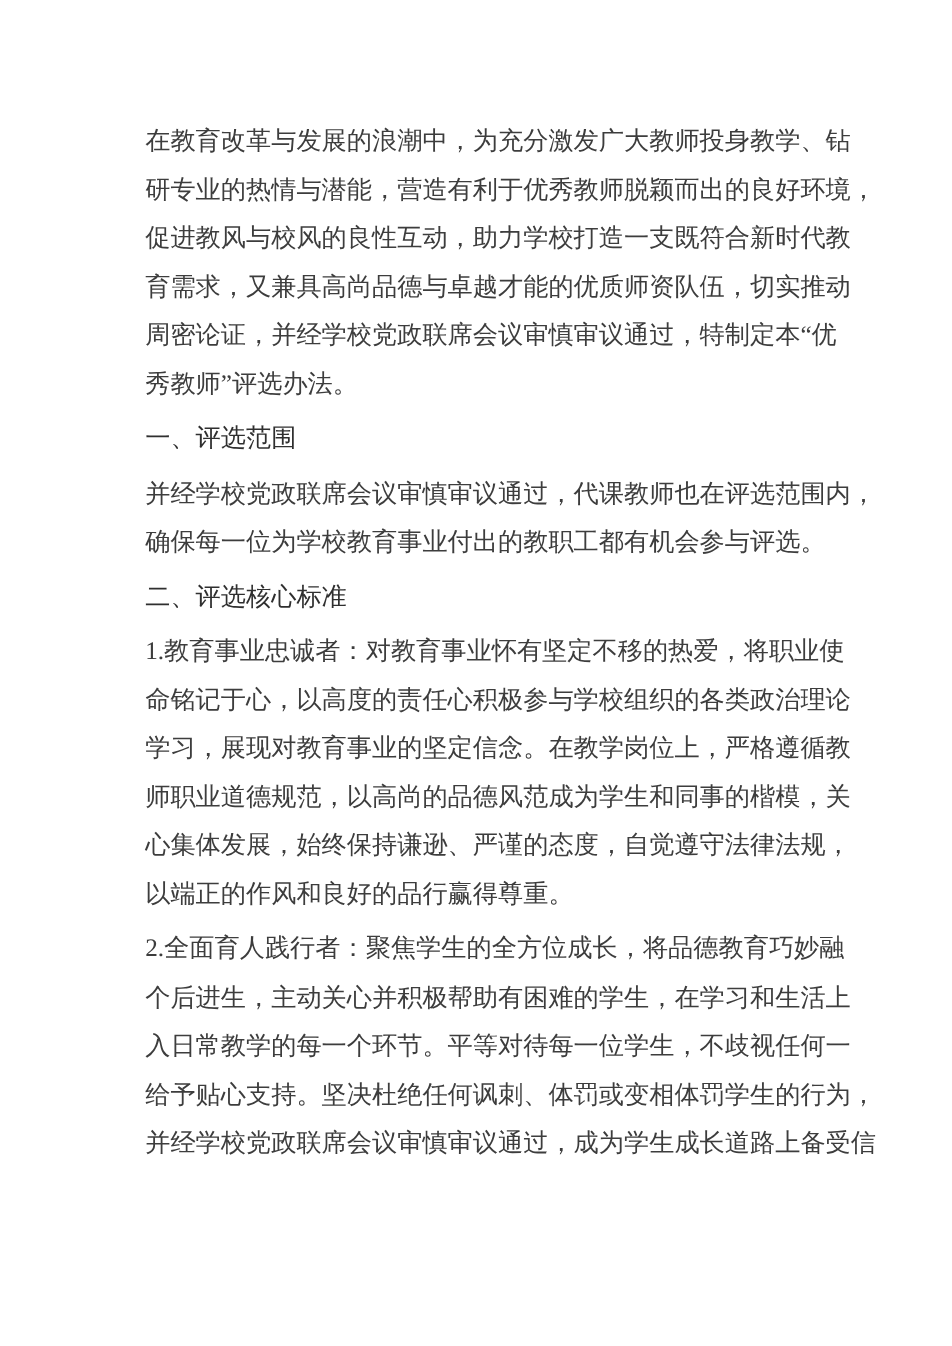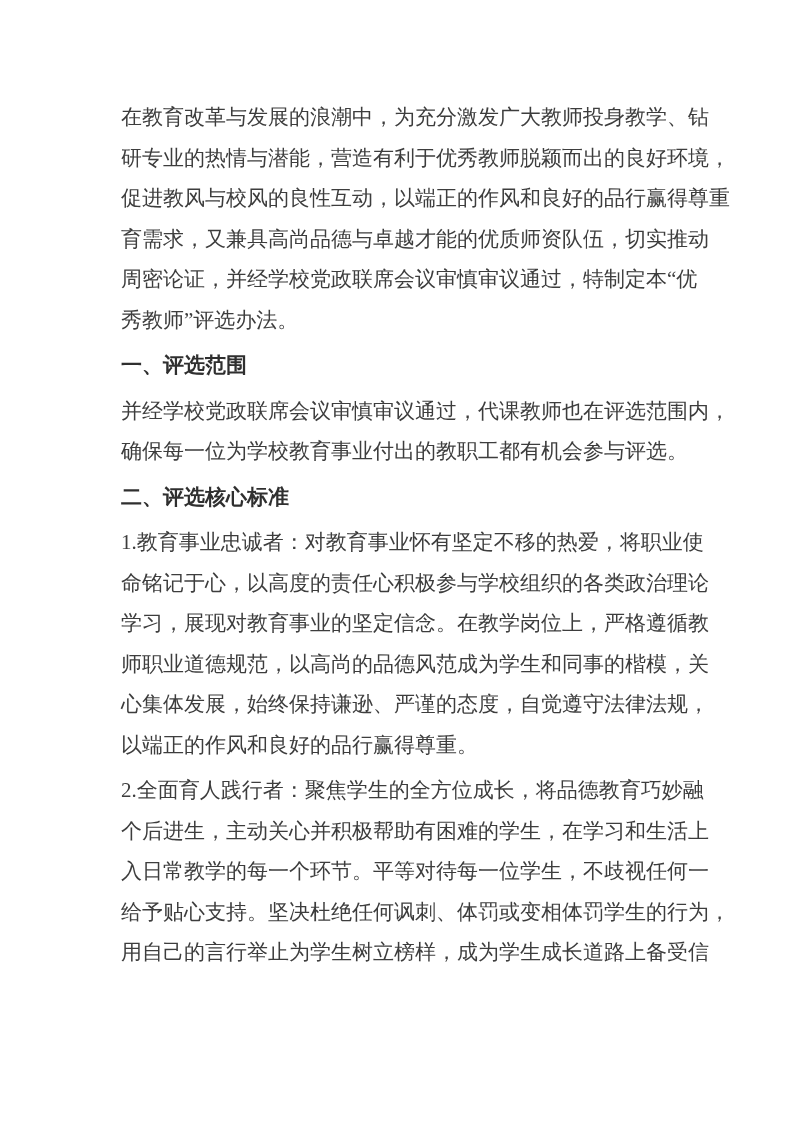--- a/index.html
+++ b/index.html
@@ -35,34 +35,34 @@
     text-align-last: justify;
     text-justify: inter-character;
     white-space: nowrap;
     overflow: visible;
   }
   .line.final {
     text-align: center;
     text-align-last: left;
   }
   .heading .line {
-    font-weight: 700;
+    font-weight: 400;
     color: var(--heading-color, #2f2f2f);
     text-align: left;
     text-align-last: left;
   }
 </style>
 </head>
 <body>
 
 <main class="page" style="--page-bg: #ffffff; --text-color: #3d3d3d; --heading-color: #2f2f2f;">
     <div class="block paragraph">
       <div class="line">在教育改革与发展的浪潮中，为充分激发广大教师投身教学、钻</div>
       <div class="line">研专业的热情与潜能，营造有利于优秀教师脱颖而出的良好环境，</div>
-      <div class="line">促进教风与校风的良性互动，以端正的作风和良好的品行赢得尊重</div>
+      <div class="line">促进教风与校风的良性互动，助力学校打造一支既符合新时代教</div>
       <div class="line">育需求，又兼具高尚品德与卓越才能的优质师资队伍，切实推动</div>
       <div class="line">周密论证，并经学校党政联席会议审慎审议通过，特制定本“优</div>
       <div class="line final">秀教师”评选办法。</div>
     </div>
     <div class="block heading">
       <div class="line final">一、评选范围</div>
     </div>
     <div class="block paragraph">
       <div class="line">并经学校党政联席会议审慎审议通过，代课教师也在评选范围内，</div>
       <div class="line final">确保每一位为学校教育事业付出的教职工都有机会参与评选。</div>
@@ -76,15 +76,15 @@
       <div class="line">学习，展现对教育事业的坚定信念。在教学岗位上，严格遵循教</div>
       <div class="line">师职业道德规范，以高尚的品德风范成为学生和同事的楷模，关</div>
       <div class="line">心集体发展，始终保持谦逊、严谨的态度，自觉遵守法律法规，</div>
       <div class="line final">以端正的作风和良好的品行赢得尊重。</div>
     </div>
     <div class="block paragraph">
       <div class="line">2.全面育人践行者：聚焦学生的全方位成长，将品德教育巧妙融</div>
       <div class="line">个后进生，主动关心并积极帮助有困难的学生，在学习和生活上</div>
       <div class="line">入日常教学的每一个环节。平等对待每一位学生，不歧视任何一</div>
       <div class="line">给予贴心支持。坚决杜绝任何讽刺、体罚或变相体罚学生的行为，</div>
-      <div class="line final">用自己的言行举止为学生树立榜样，成为学生成长道路上备受信</div>
+      <div class="line final">并经学校党政联席会议审慎审议通过，成为学生成长道路上备受信</div>
     </div>
   </main>
 
 </body></html>

